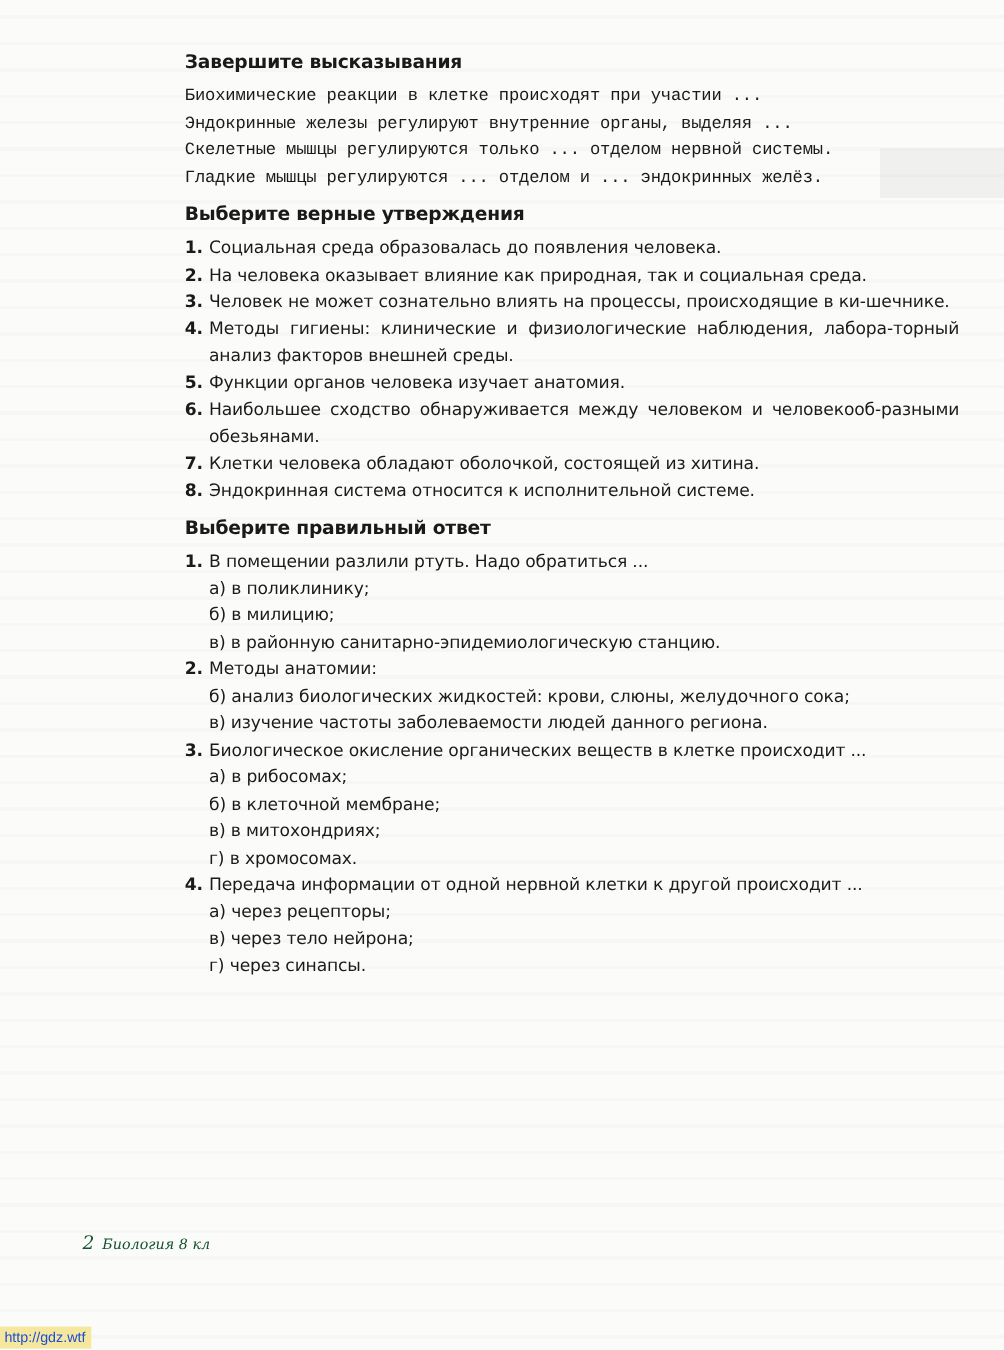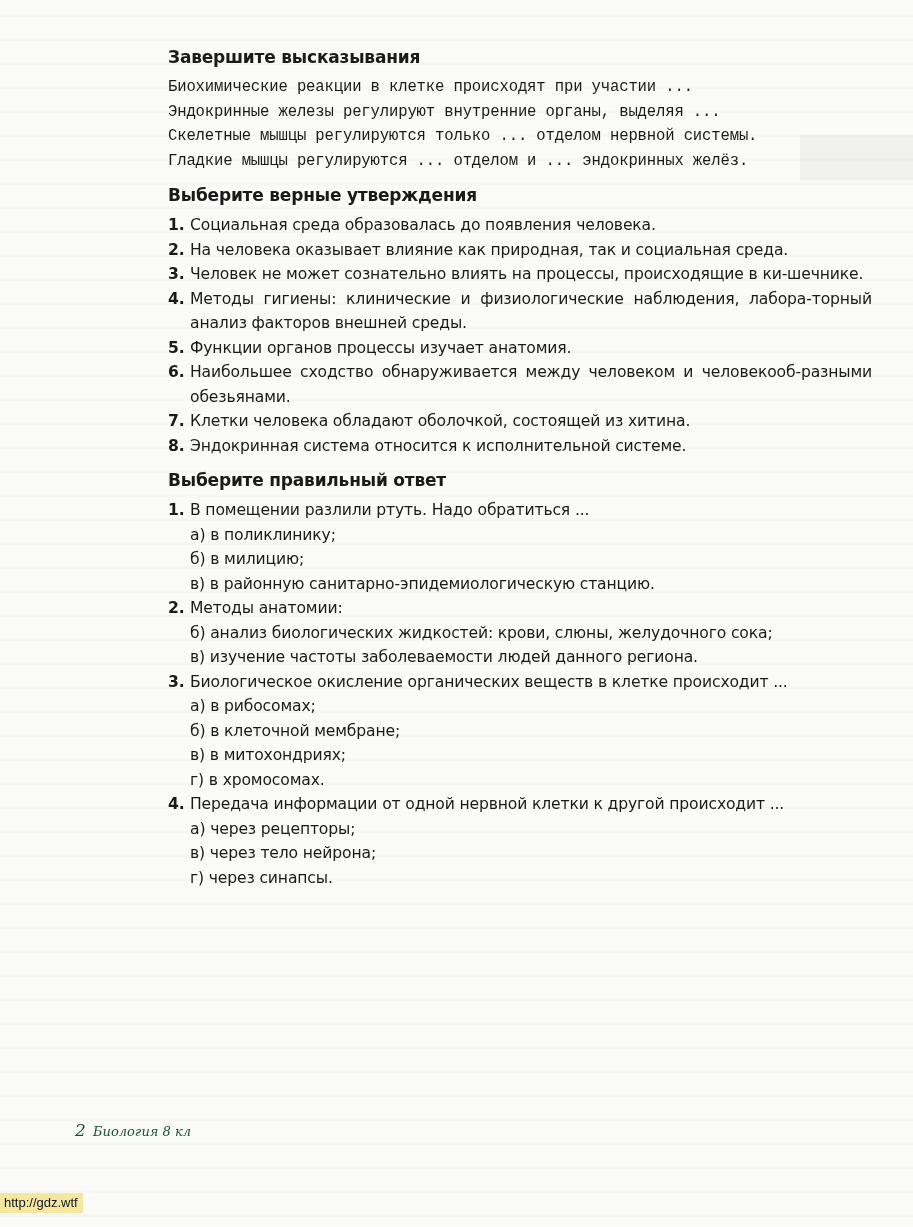--- a/index.html
+++ b/index.html
@@ -82,23 +82,23 @@
       color: #14532d;
       font-style: italic;
     }
     .footer .page-num {
       font-size: 17px;
       margin-right: 3px;
     }
     .watermark {
       position: absolute;
       left: 0;
-      bottom: 14px;
+      bottom: 1px;
       background: #f5e79e;
-      color: #0f172a;
+      color: #1d4ed8;
       font-family: "Liberation Sans", sans-serif;
       font-size: 13px;
       padding: 2px 5px 3px 4px;
     }
   </style>
 </head>
 <body>
 
 <div class="bleed"></div>
 <div class="bleed-block" style="left:800px; top:135px; width:113px; height:45px;"></div>
@@ -126,21 +126,21 @@
     <div class="numbered">
       <span class="num">3.</span>
       <span class="item-text">Человек не может сознательно влиять на процессы, происходящие в ки-шечнике.</span>
     </div>
     <div class="numbered">
       <span class="num">4.</span>
       <span class="item-text">Методы гигиены: клинические и физиологические наблюдения, лабора-торный анализ факторов внешней среды.</span>
     </div>
     <div class="numbered">
       <span class="num">5.</span>
-      <span class="item-text">Функции органов процессы изучает анатомия.</span>
+      <span class="item-text">Функции органов человека изучает анатомия.</span>
     </div>
     <div class="numbered">
       <span class="num">6.</span>
       <span class="item-text">Наибольшее сходство обнаруживается между человеком и человекооб-разными обезьянами.</span>
     </div>
     <div class="numbered">
       <span class="num">7.</span>
       <span class="item-text">Клетки человека обладают оболочкой, состоящей из хитина.</span>
     </div>
     <div class="numbered">

